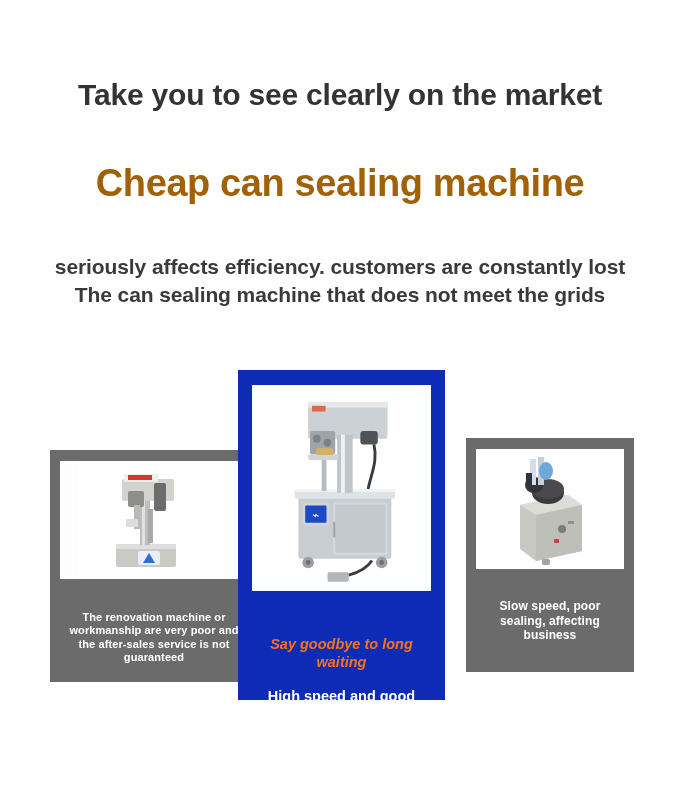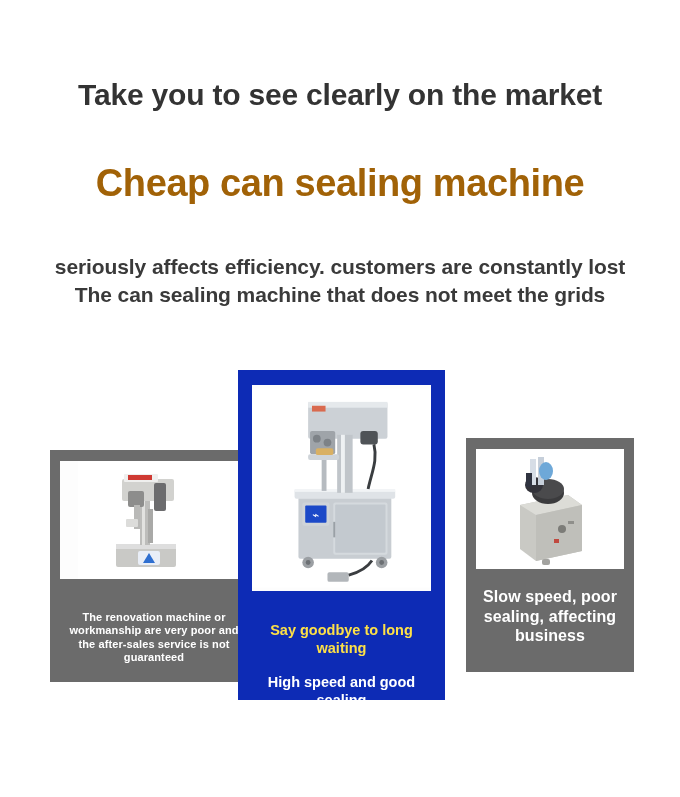--- a/index.html
+++ b/index.html
@@ -107,32 +107,33 @@
     font-weight: bold;
     line-height: 1.22;
     width: 100%;
   }
   .panel-left .caption {
     font-size: 11px;
     margin-top: 32px;
     letter-spacing: 0.1px;
   }
   .panel-right .caption {
-    font-size: 16px;
-    margin-top: 18px;
+    font-size: 12px;
+    margin-top: 30px;
     letter-spacing: 0.1px;
   }
   .panel-center .caption-a {
     font-size: 14.5px;
-    margin-top: 30px;
-    color: #fde047;
+    margin-top: 44px;
+    color: #f97316;
     text-align: center;
     font-weight: bold;
     line-height: 1.25;
     width: 88%;
+    font-style: italic;
   }
   .panel-center .caption-b {
     font-size: 14.5px;
     margin-top: 16px;
     color: #ffffff;
     text-align: center;
     font-weight: bold;
     line-height: 1.25;
     width: 100%;
   }

